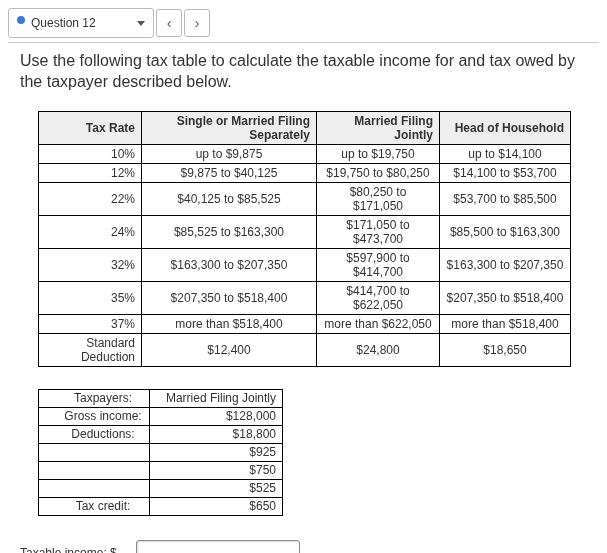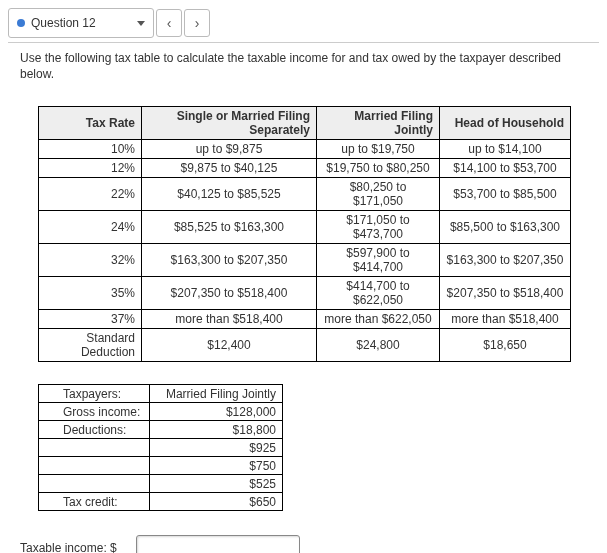--- a/index.html
+++ b/index.html
@@ -28,21 +28,20 @@
     padding: 4px 8px;
     font-size: 12px;
     width: 128px;
     background: #fff;
     justify-content: space-between;
     height: 20px;
     box-sizing: content-box;
   }
   .q-select .left {
     display: flex;
-    align-items: center;
     gap: 6px;
   }
   .dot {
     width: 8px; height: 8px;
     background: #3b7bd4;
     border-radius: 50%;
     display:inline-block;
   }
   .caret {
     width:0;height:0;border-left:4px solid transparent;border-right:4px solid transparent;border-top:5px solid #555;
@@ -52,22 +51,22 @@
     border-radius:3px;
     width:26px;height:28px;
     background:#fff;
     font-size:14px;
     color:#555;
     cursor:pointer;
     display:flex;align-items:center;justify-content:center;
     font-family: Arial, sans-serif;
   }
   .instructions {
-    margin: 4px 0 24px 12px;
-    font-size:12px;
+    margin: 4px 0 18px 12px;
+    font-size:16px;
     line-height:1.3;
     max-width:560px;
     color:#333;
   }
   table.tax {
     border-collapse: collapse;
     margin-left: 30px;
     font-size:12px;
   }
   table.tax th, table.tax td {
@@ -89,21 +88,21 @@
   table.payer {
     border-collapse:collapse;
     margin: 22px 0 0 30px;
     font-size:12px;
   }
   table.payer td {
     border:1px solid #000;
     padding:1px 6px;
     height:15px;
   }
-  table.payer td.lbl { text-align:left; width:80px;padding-left:24px; }
+  table.payer td.lbl { text-align:center; width:80px;padding-left:24px; }
   table.payer td.val { text-align:right; width:120px; }
   .inputs {
     margin: 24px 0 0 12px;
     font-size:12px;
   }
   .inputs .row {
     display:flex;
     align-items:center;
     gap:19px;
     margin-bottom:16px;

